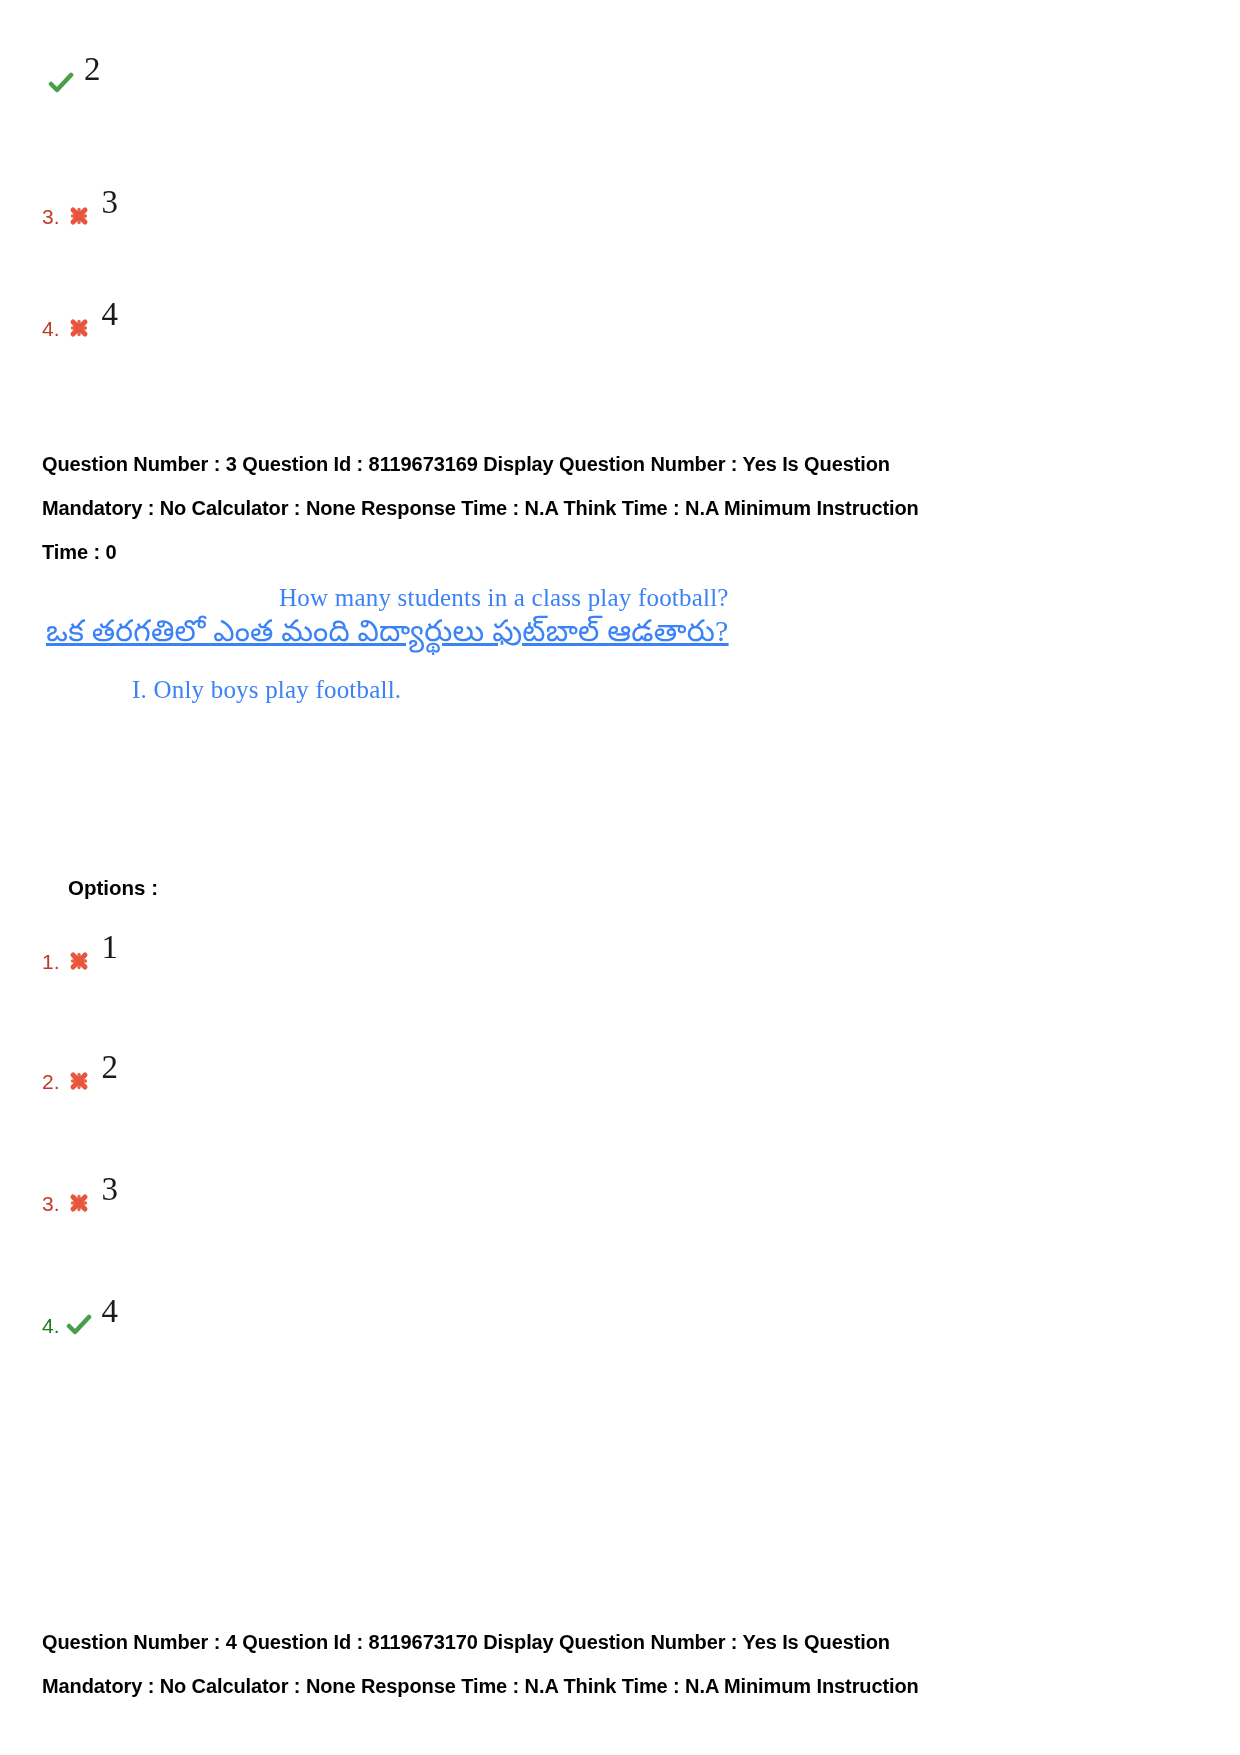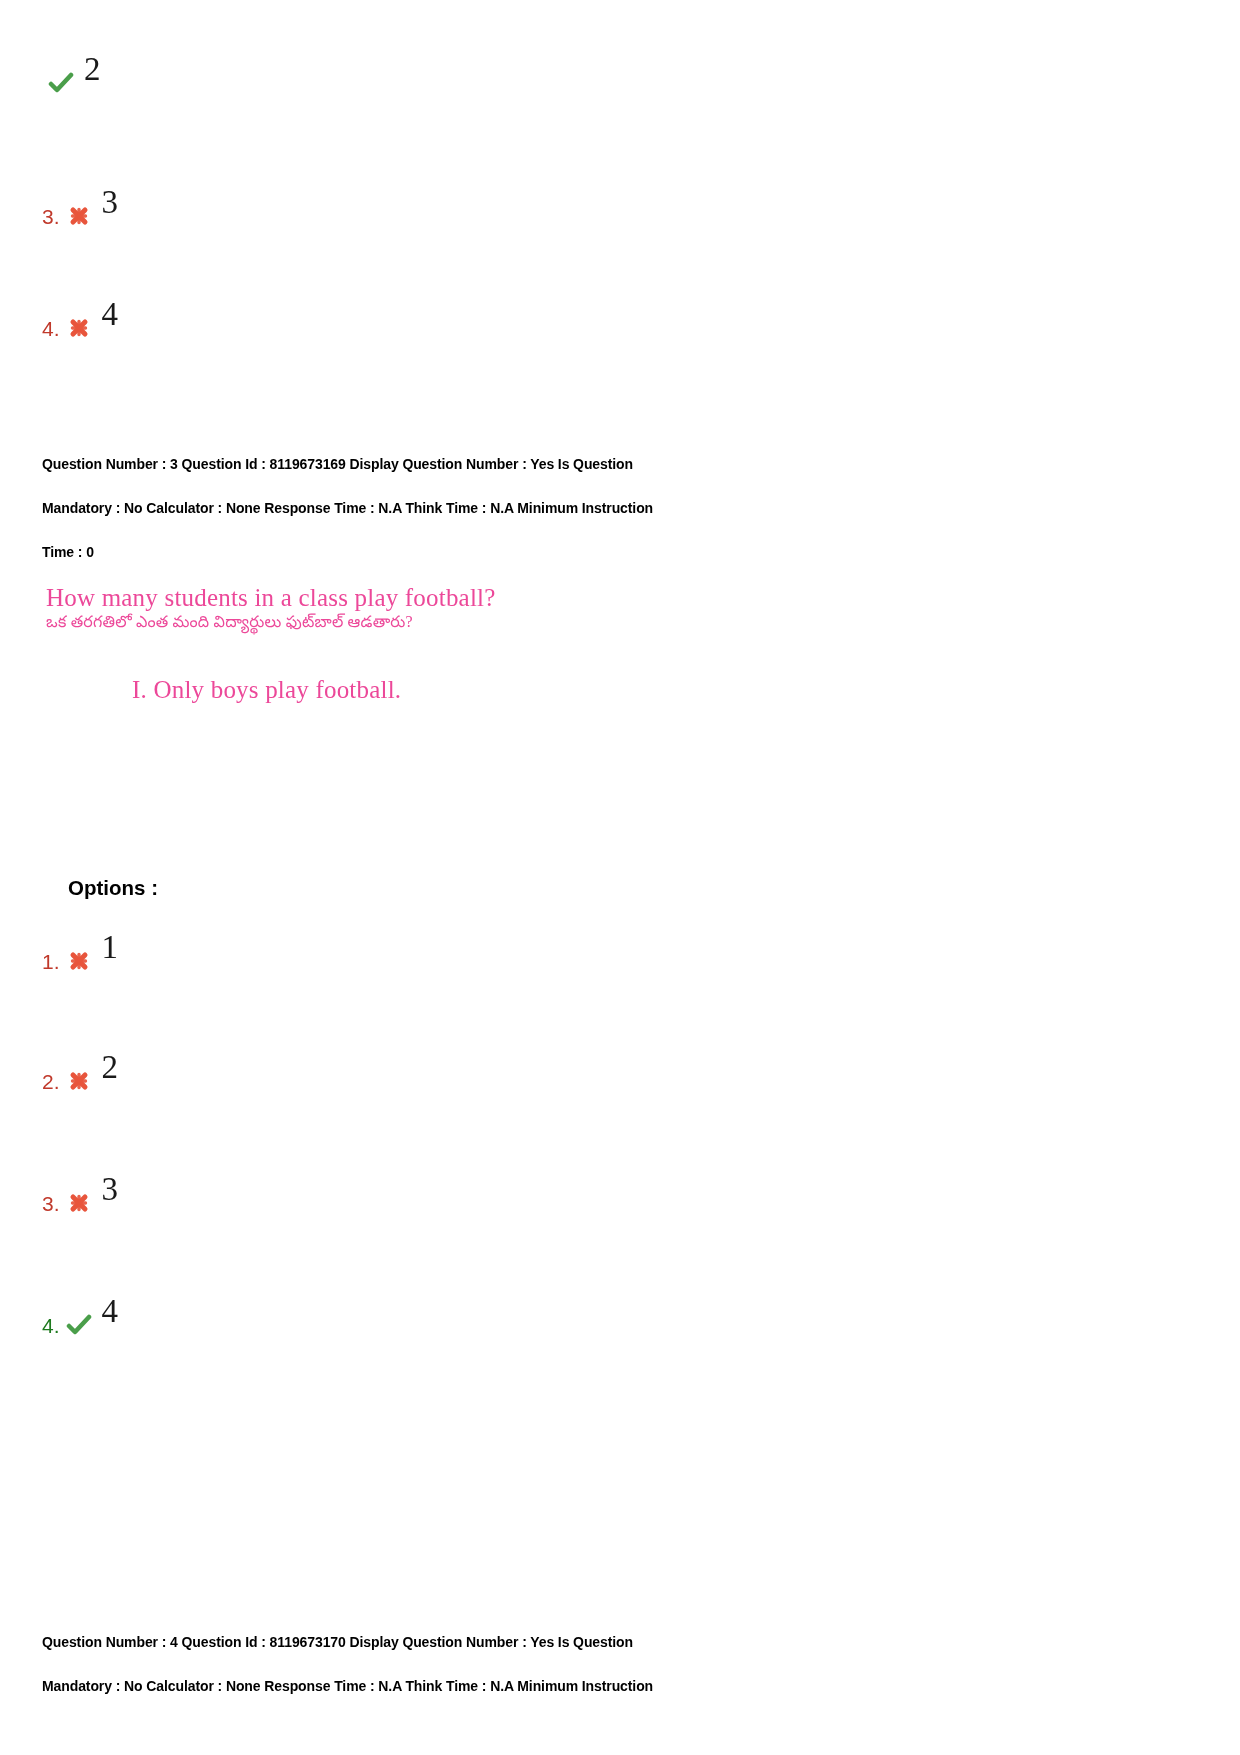--- a/index.html
+++ b/index.html
@@ -61,43 +61,45 @@
   }
   .opt-val.correct { color: #1a1a1a; }
 
   
   .meta {
     position: absolute;
     left: 42px;
     width: 1045px;
     font-family: "Liberation Sans", sans-serif;
     font-weight: bold;
-    font-size: 14px;
+    font-size: 20px;
     line-height: 44px;
     color: #000000;
     letter-spacing: -0.1px;
   }
 
   
   .qbody {
     position: absolute;
     font-family: "Liberation Serif", serif;
-    color: #ec4899;
+    color: #3b82f6;
+    text-align: right;
   }
   .q-en {
     font-size: 25px;
     line-height: 1.12;
     letter-spacing: 0.2px;
     white-space: nowrap;
   }
   .q-te {
-    font-size: 16px;
+    font-size: 30px;
     line-height: 1.25;
     letter-spacing: 0.2px;
     white-space: nowrap;
+    text-decoration: underline;
   }
   .stmt {
     position: absolute;
     margin-left: 18px;
   }
   .stmt .q-en, .stmt .q-te { }
 
   .options-label {
     position: absolute;
     left: 42px;

